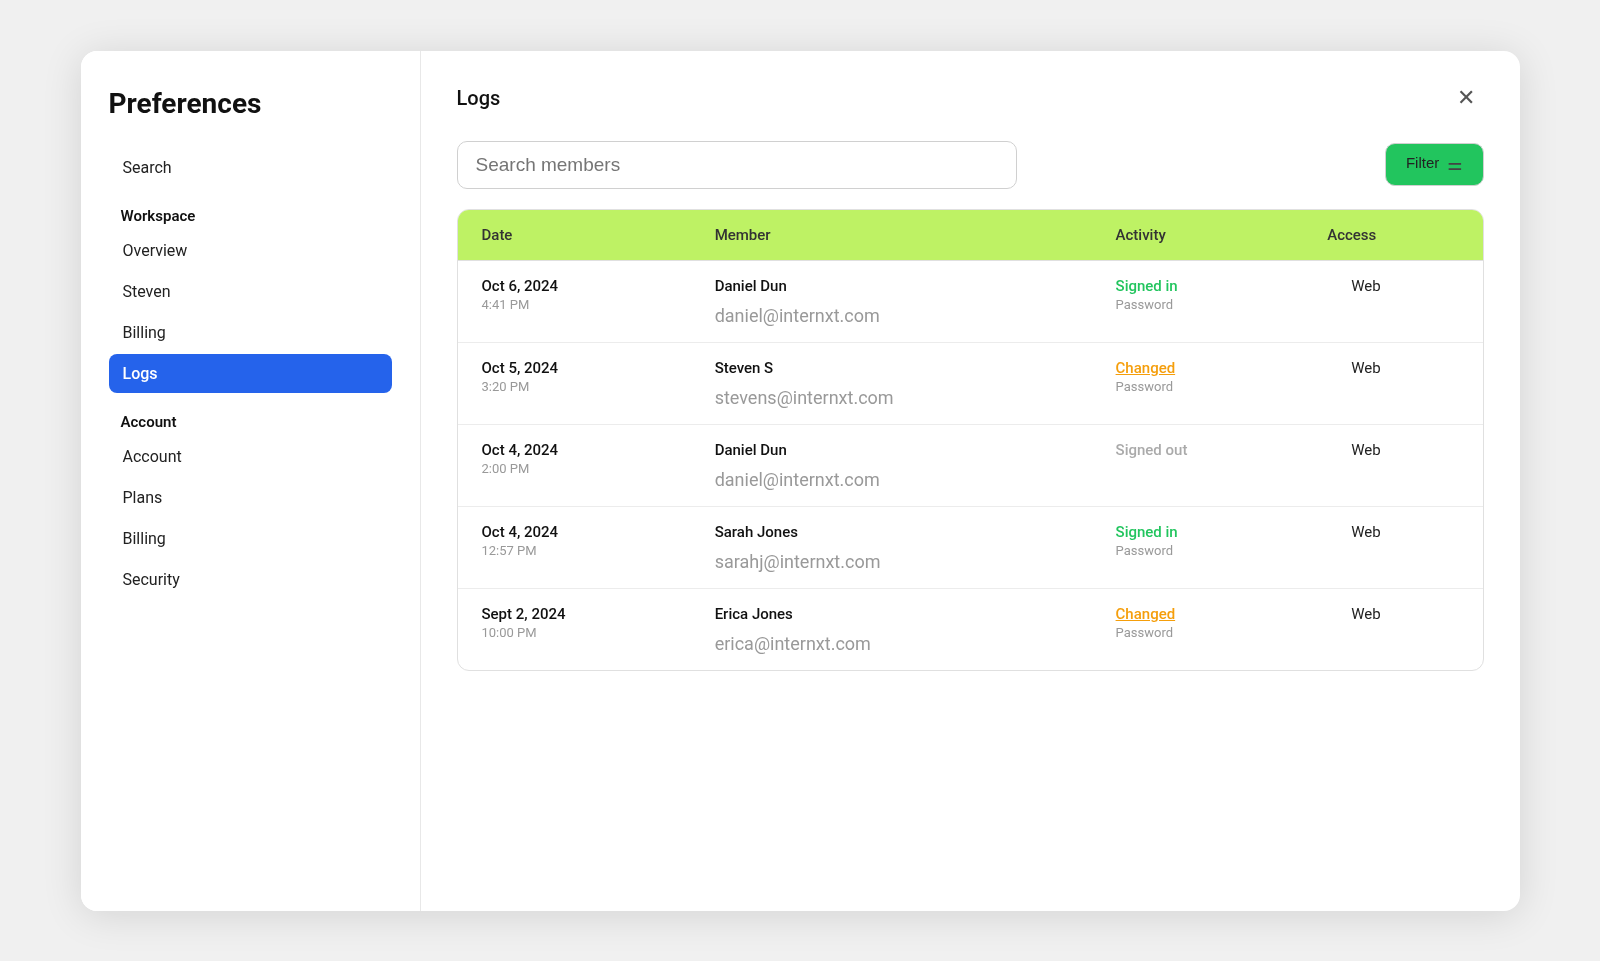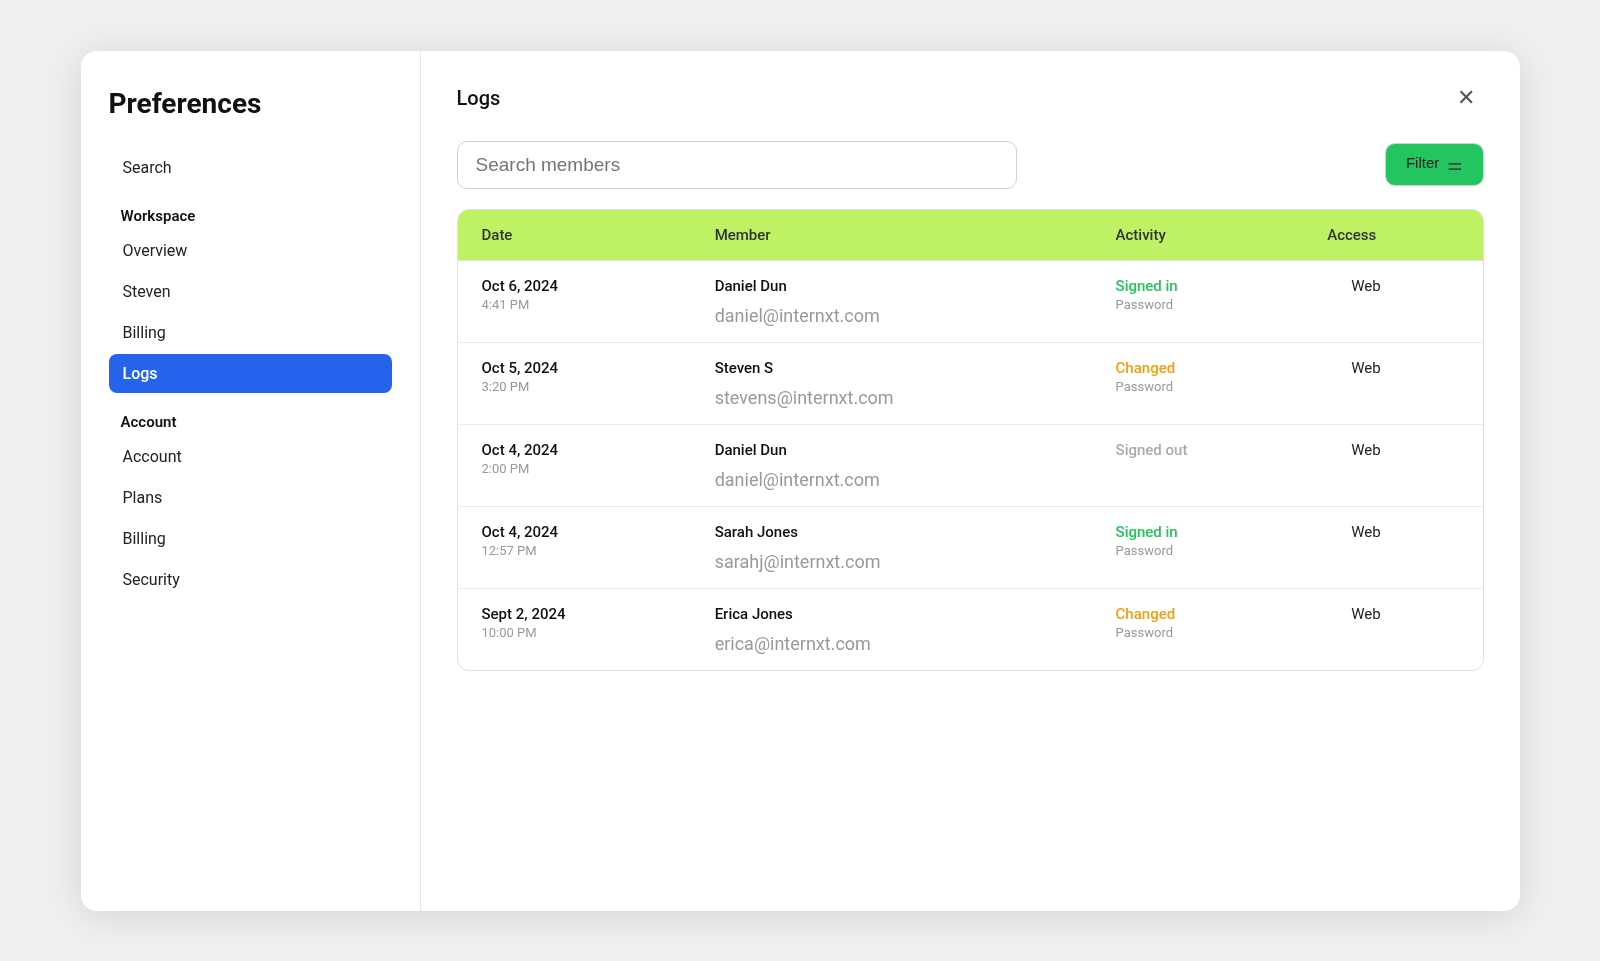--- a/index.html
+++ b/index.html
@@ -183,21 +183,21 @@
     .activity-label {
       font-size: 15px;
       font-weight: 500;
     }
     .activity-sub {
       font-size: 13px;
       color: #999;
       margin-top: 2px;
     }
     .signed-in { color: #22c55e; }
-    .changed { color: #f59e0b; }
+    .changed { color: #f59e0b; text-decoration: underline; }
     .signed-out { color: #aaa; }
     .access-label {
       font-size: 15px;
       color: #222;
       margin-left: 24px;
     }
   </style>
 </head>
 <body>
 

